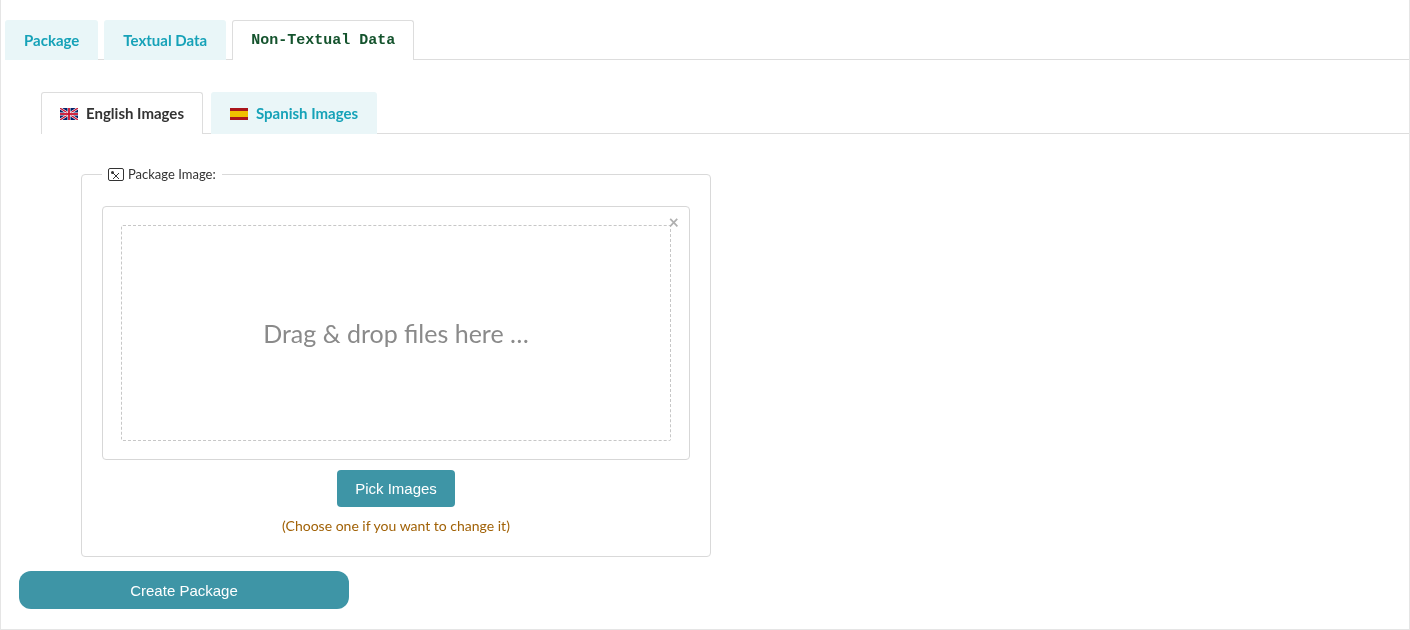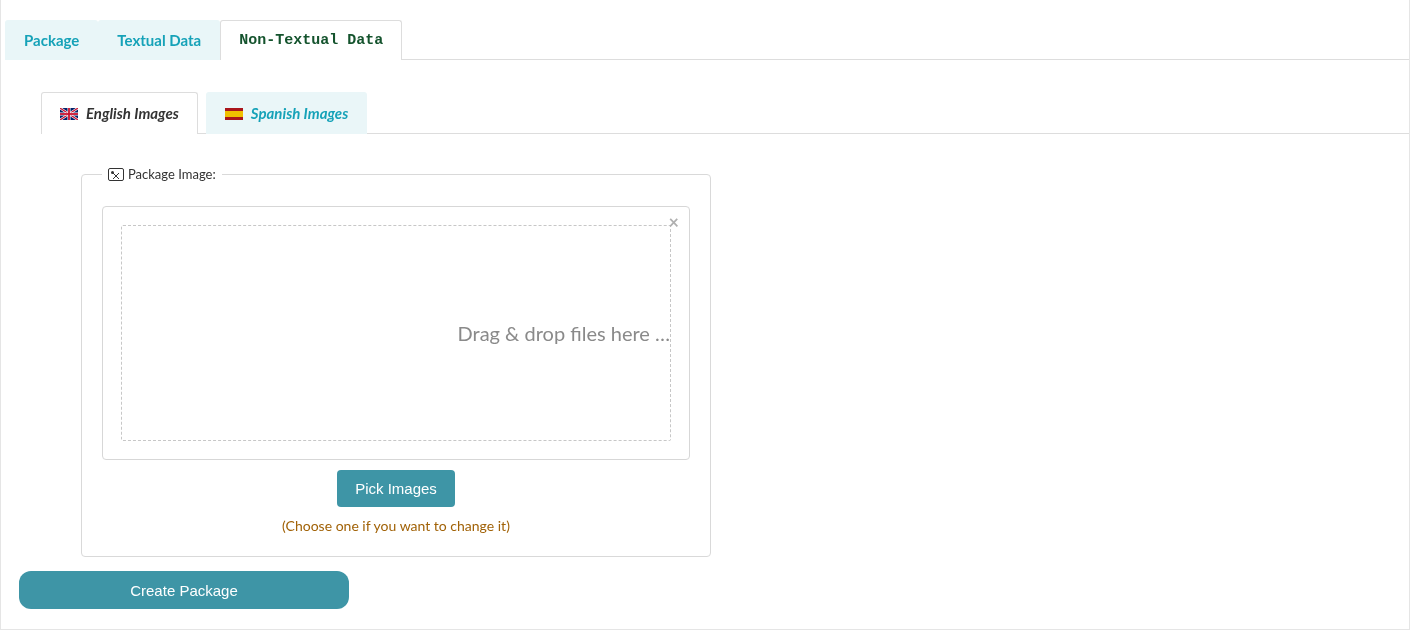--- a/index.html
+++ b/index.html
@@ -20,21 +20,21 @@
     overflow: hidden;
   }
   .outer-pad {
     padding-left: 4px;
     padding-top: 20px;
   }
 
   
   .tab-row {
     display: flex;
-    gap: 0;
+    gap: 6px;
     border-bottom: 1px solid #ddd;
     padding-left: 0;
   }
   .tab-row .tab {
     padding: 12px 18px 12px 18px;
     font-weight: 700;
     border: 1px solid transparent;
     border-bottom: none;
     border-radius: 3px 3px 0 0;
     margin-bottom: -1px;
@@ -67,21 +67,20 @@
     border-bottom: none;
     border-radius: 3px 3px 0 0;
     margin-bottom: -1px;
     cursor: pointer;
     display: flex;
     align-items: center;
     gap: 8px;
     line-height: 1;
     color: #16A2B8;
     background: #eaf6f8;
-    font-style: italic;
   }
   .lang-tabs .ltab.active {
     color: #333;
     background: #fff;
     border-color: #ddd #ddd #fff #ddd;
   }
 
   
   .flag {
     width: 18px; height: 12px;
@@ -153,23 +152,23 @@
     line-height: 1;
     cursor: pointer;
     user-select: none;
   }
   .drop-zone {
     border: 1px dashed #c7c7c7;
     border-radius: 2px;
     height: 216px;
     display: flex;
     align-items: center;
-    justify-content: flex-end;
+    justify-content: center;
     color: #8a8a8a;
-    font-size: 20px;
+    font-size: 25px;
   }
 
   .pick-row {
     text-align: center;
     margin-top: 10px;
   }
   .btn-teal {
     display: inline-block;
     background: #3e95a6;
     color: #fff;

